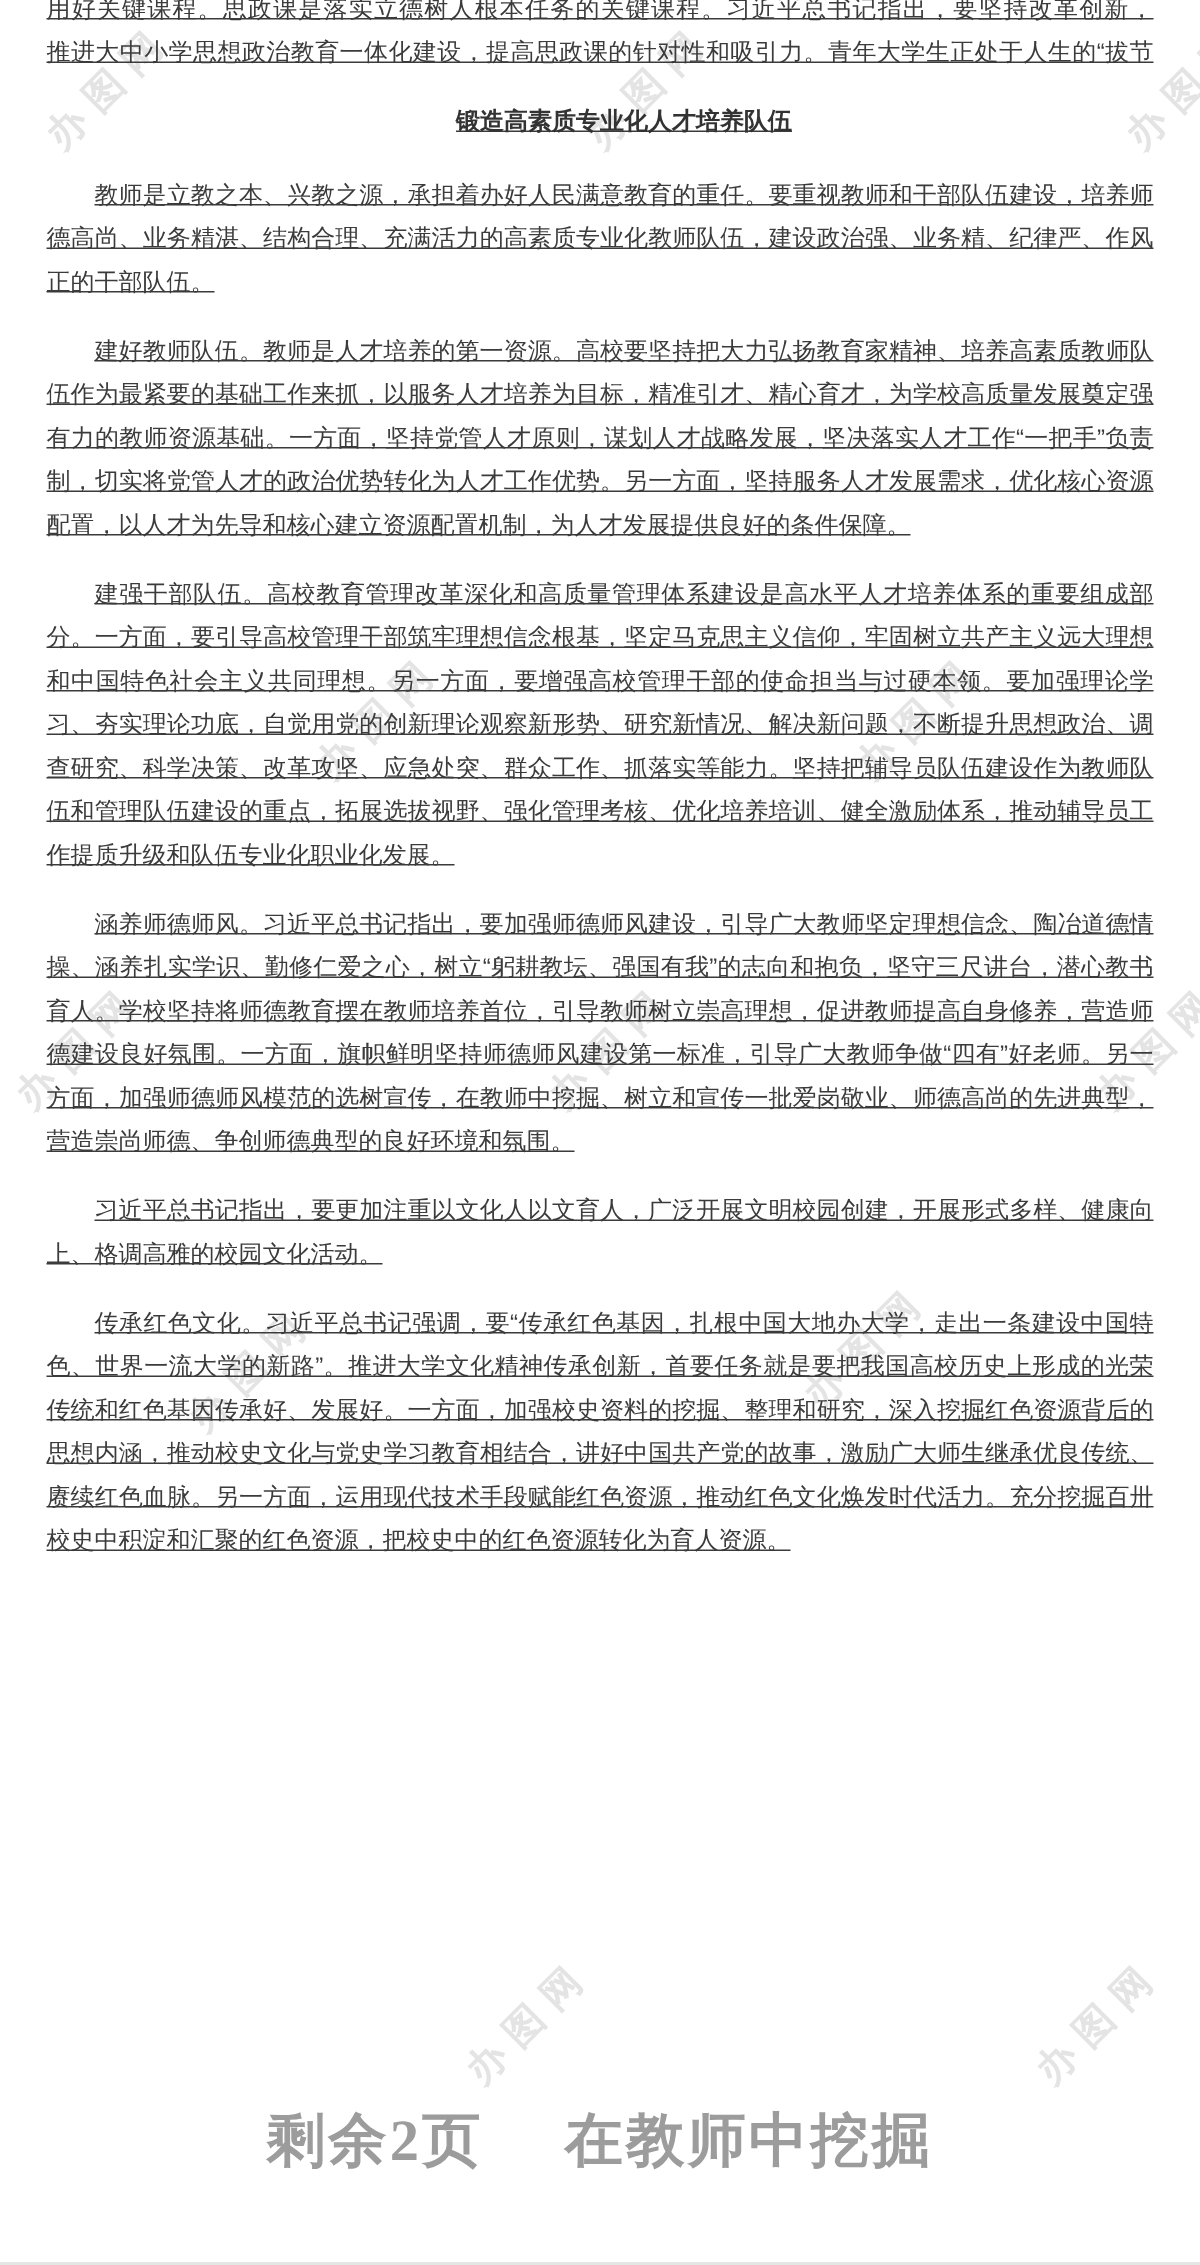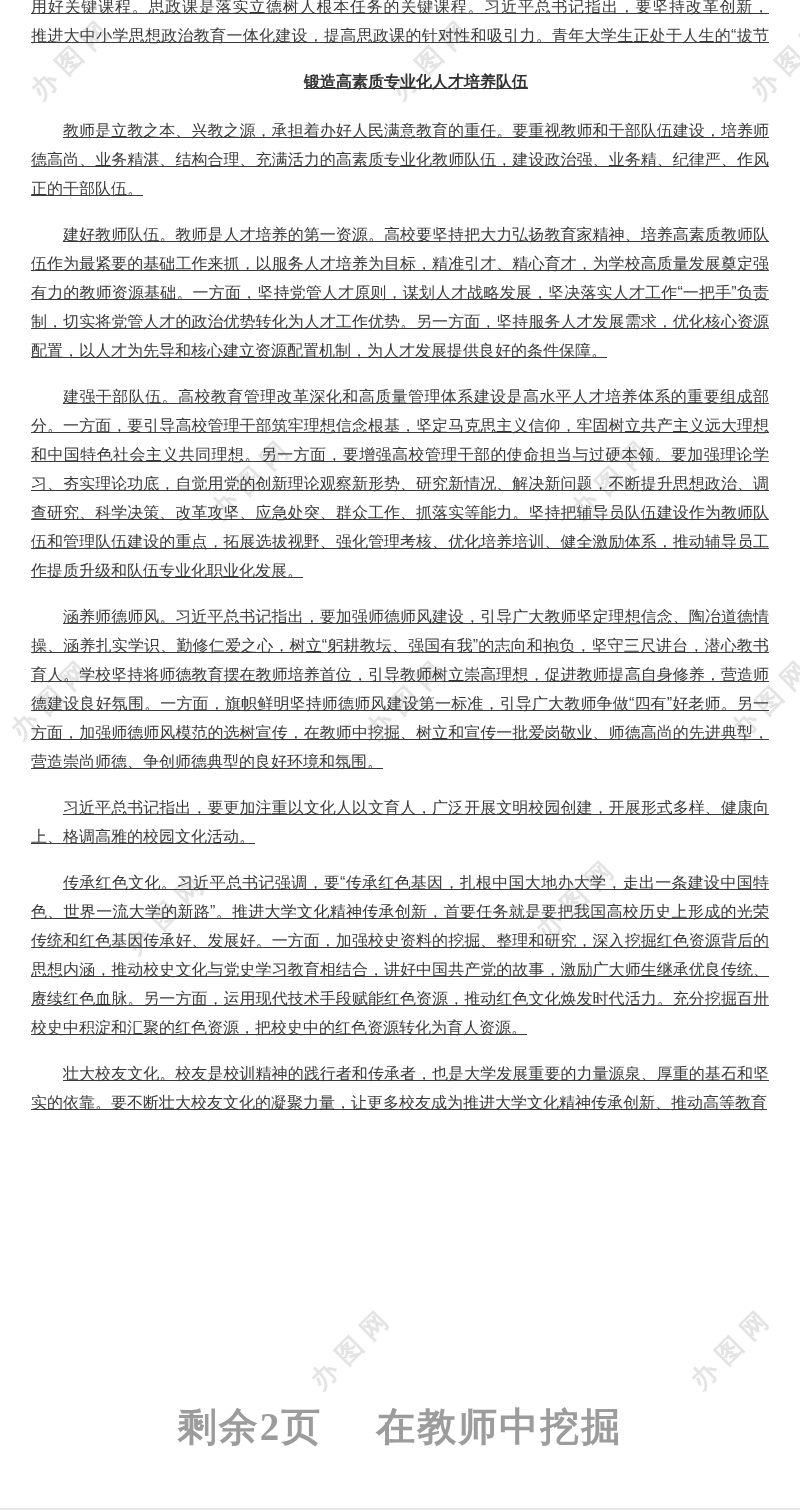--- a/index.html
+++ b/index.html
@@ -71,19 +71,18 @@
         <div class="line">用好关键课程。思政课是落实立德树人根本任务的关键课程。习近平总书记指出，要坚持改革创新，</div>
         <div class="line">推进大中小学思想政治教育一体化建设，提高思政课的针对性和吸引力。青年大学生正处于人生的“拔节</div>
       </div>
       <h3>锻造高素质专业化人才培养队伍</h3>
       <p class="indent">教师是立教之本、兴教之源，承担着办好人民满意教育的重任。要重视教师和干部队伍建设，培养师德高尚、业务精湛、结构合理、充满活力的高素质专业化教师队伍，建设政治强、业务精、纪律严、作风正的干部队伍。</p>
       <p class="indent">建好教师队伍。教师是人才培养的第一资源。高校要坚持把大力弘扬教育家精神、培养高素质教师队伍作为最紧要的基础工作来抓，以服务人才培养为目标，精准引才、精心育才，为学校高质量发展奠定强有力的教师资源基础。一方面，坚持党管人才原则，谋划人才战略发展，坚决落实人才工作“一把手”负责制，切实将党管人才的政治优势转化为人才工作优势。另一方面，坚持服务人才发展需求，优化核心资源配置，以人才为先导和核心建立资源配置机制，为人才发展提供良好的条件保障。</p>
       <p class="indent">建强干部队伍。高校教育管理改革深化和高质量管理体系建设是高水平人才培养体系的重要组成部分。一方面，要引导高校管理干部筑牢理想信念根基，坚定马克思主义信仰，牢固树立共产主义远大理想和中国特色社会主义共同理想。另一方面，要增强高校管理干部的使命担当与过硬本领。要加强理论学习、夯实理论功底，自觉用党的创新理论观察新形势、研究新情况、解决新问题，不断提升思想政治、调查研究、科学决策、改革攻坚、应急处突、群众工作、抓落实等能力。坚持把辅导员队伍建设作为教师队伍和管理队伍建设的重点，拓展选拔视野、强化管理考核、优化培养培训、健全激励体系，推动辅导员工作提质升级和队伍专业化职业化发展。</p>
       <p class="indent">涵养师德师风。习近平总书记指出，要加强师德师风建设，引导广大教师坚定理想信念、陶冶道德情操、涵养扎实学识、勤修仁爱之心，树立“躬耕教坛、强国有我”的志向和抱负，坚守三尺讲台，潜心教书育人。学校坚持将师德教育摆在教师培养首位，引导教师树立崇高理想，促进教师提高自身修养，营造师德建设良好氛围。一方面，旗帜鲜明坚持师德师风建设第一标准，引导广大教师争做“四有”好老师。另一方面，加强师德师风模范的选树宣传，在教师中挖掘、树立和宣传一批爱岗敬业、师德高尚的先进典型，营造崇尚师德、争创师德典型的良好环境和氛围。</p>
       <p class="indent">习近平总书记指出，要更加注重以文化人以文育人，广泛开展文明校园创建，开展形式多样、健康向上、格调高雅的校园文化活动。</p>
       <p class="indent">传承红色文化。习近平总书记强调，要“传承红色基因，扎根中国大地办大学，走出一条建设中国特色、世界一流大学的新路”。推进大学文化精神传承创新，首要任务就是要把我国高校历史上形成的光荣传统和红色基因传承好、发展好。一方面，加强校史资料的挖掘、整理和研究，深入挖掘红色资源背后的思想内涵，推动校史文化与党史学习教育相结合，讲好中国共产党的故事，激励广大师生继承优良传统、赓续红色血脉。另一方面，运用现代技术手段赋能红色资源，推动红色文化焕发时代活力。充分挖掘百卅校史中积淀和汇聚的红色资源，把校史中的红色资源转化为育人资源。</p>
-      <p class="indent">壮大校友文化。校友是校训精神的践行者和传承者，也是大学发展重要的力量源泉、厚重的基石和坚实的依靠。要不断壮大校友文化的凝聚力量，让更多校友成为推进大学文化精神传承创新、推动高等教育</p>
     </div>
   <div class="banner" style="color: rgb(156, 156, 156);">
     <span>剩余2页</span><span class="banner-gap"></span><span>在教师中挖掘</span>
   </div>
   <div class="bottom-divider"></div>
 </div>
 
 </body></html>

